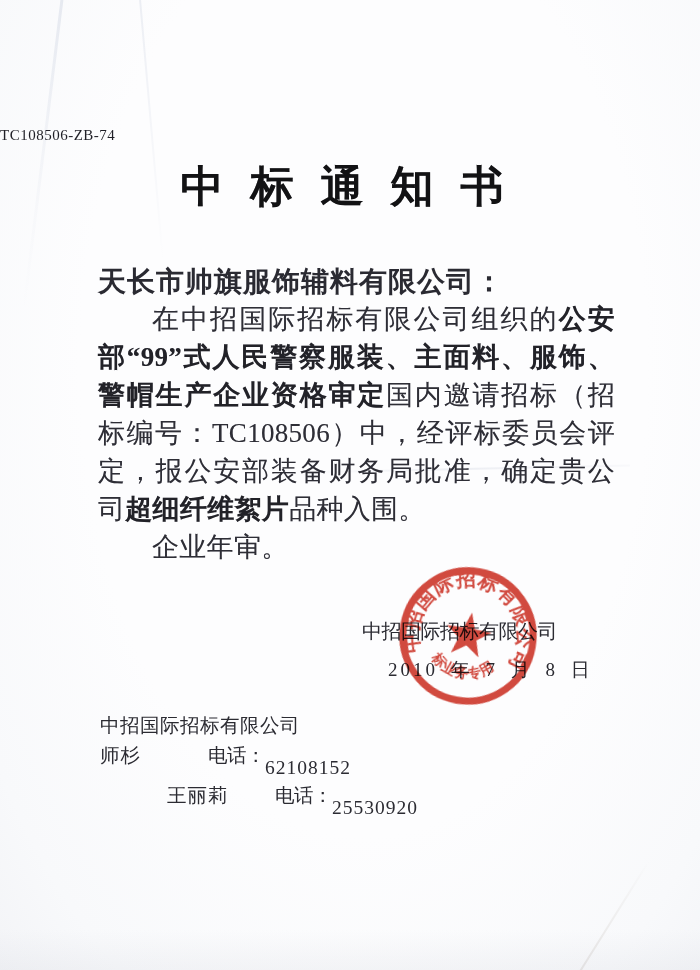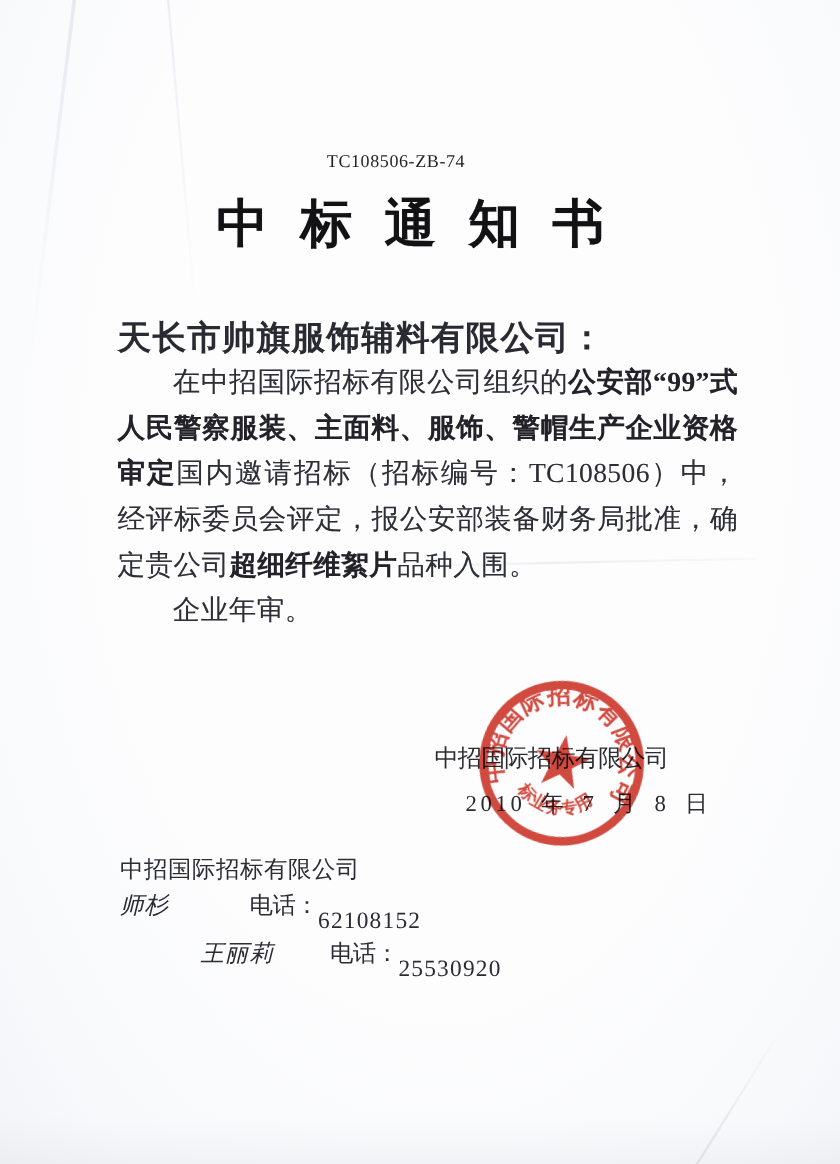--- a/index.html
+++ b/index.html
@@ -22,35 +22,35 @@
   .crease-3 { left:300px; top:468px; width:330px; height:2px;
     background:linear-gradient(to right, transparent, rgba(190,196,212,0.25), rgba(190,196,212,0.08));
     transform:rotate(-1.2deg); }
   .crease-4 { left:608px; top:850px; width:2px; height:150px;
     background:linear-gradient(to bottom, transparent, rgba(186,178,170,0.35));
     transform:rotate(32deg); }
   .crease-5 { left:-20px; top:930px; width:740px; height:40px;
     background:linear-gradient(to bottom, transparent, rgba(205,208,216,0.18)); }
 
   .ref-number {
-    position:absolute; top:127px; left:0; right:88px; text-align:center;
-    font-size:15px; letter-spacing:0.5px; color:#1f1f26;margin-left:48px;
+    position:absolute; top:127px; left:0; right:88px; text-align:left;
+    font-size:15px; letter-spacing:0.5px; color:#1f1f26;
   }
   .doc-title {
     position:absolute; top:158px; left:-8px; width:100%; text-align:center;
     font-size:43px; font-weight:700; letter-spacing:27px; text-indent:27px;
     color:#121214; text-shadow:0 0 0.6px rgba(20,20,25,0.6);
   }
   .addressee {
     position:absolute; left:98px; top:263px;
     font-size:28px; font-weight:700; color:#2a2a32; letter-spacing:1px;
   }
   .body-text {
     position:absolute; left:98px; top:300px; width:517px;
-    font-size:23px; line-height:38px; text-align:justify;
+    font-size:27px; line-height:38px; text-align:justify;
     letter-spacing:0.3px; color:#2e2e36;
     text-shadow:0 0 0.5px rgba(70,70,85,0.35);
   }
   .body-text p { text-indent:2em; }
   .body-text b { font-weight:700; color:#222228; }
 
   .sig-company {
     position:absolute; left:362px; top:618px;
     font-size:20px; letter-spacing:-0.5px; color:#2b2b32;
   }
@@ -67,21 +67,21 @@
   }
   .seal text { font-family:"Liberation Serif","DejaVu Serif",serif; font-weight:700; }
 
   .footer {
     position:absolute; left:100px; top:712px;
     font-size:19.5px; color:#2b2b32; line-height:28px;
   }
   .footer-company { letter-spacing:0.5px; margin-bottom:2px; }
   .contact-row { display:flex; }
   .c-label { width:67px; letter-spacing:-1px; }
-  .c-name  { width:108px; letter-spacing:1px;font-style:italic; }
+  .c-name  { width:108px; letter-spacing:1px; }
   .c-phone-label { letter-spacing:-0.5px; }
   .c-phone { letter-spacing:1px;margin-top:12px; }
 </style>
 </head>
 <body>
 
 <div class="page">
 
   <div class="crease crease-1"></div>
   <div class="crease crease-2"></div>

